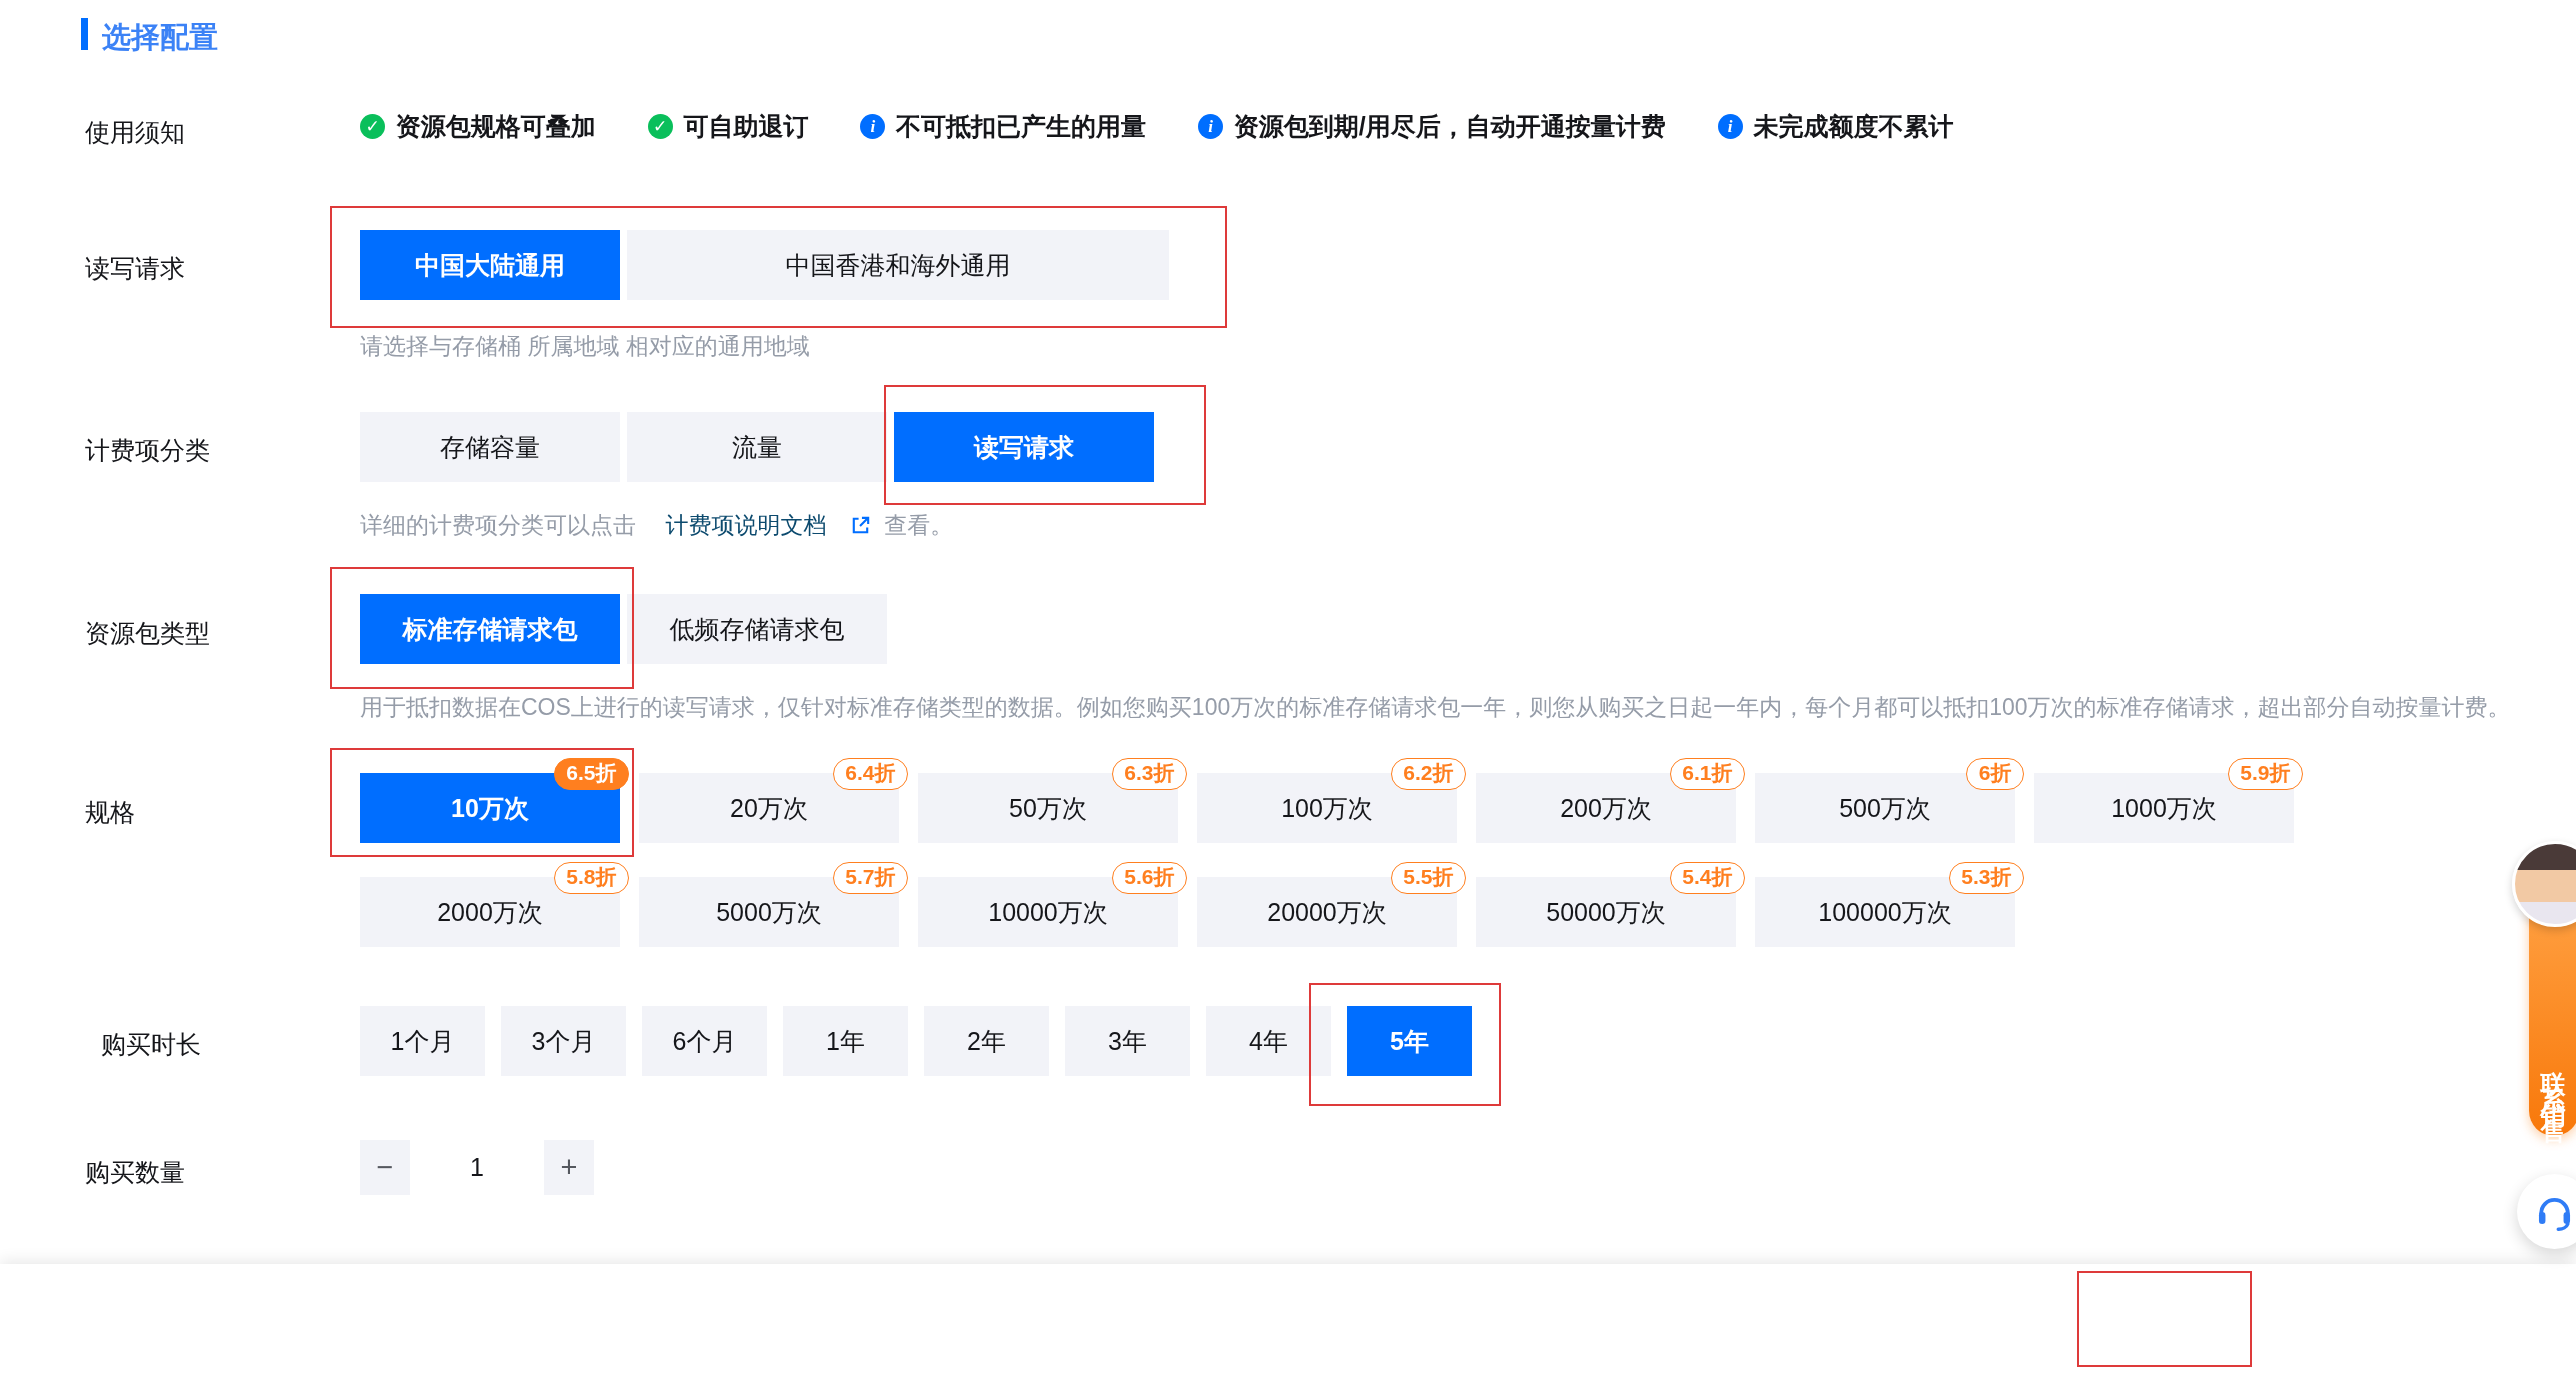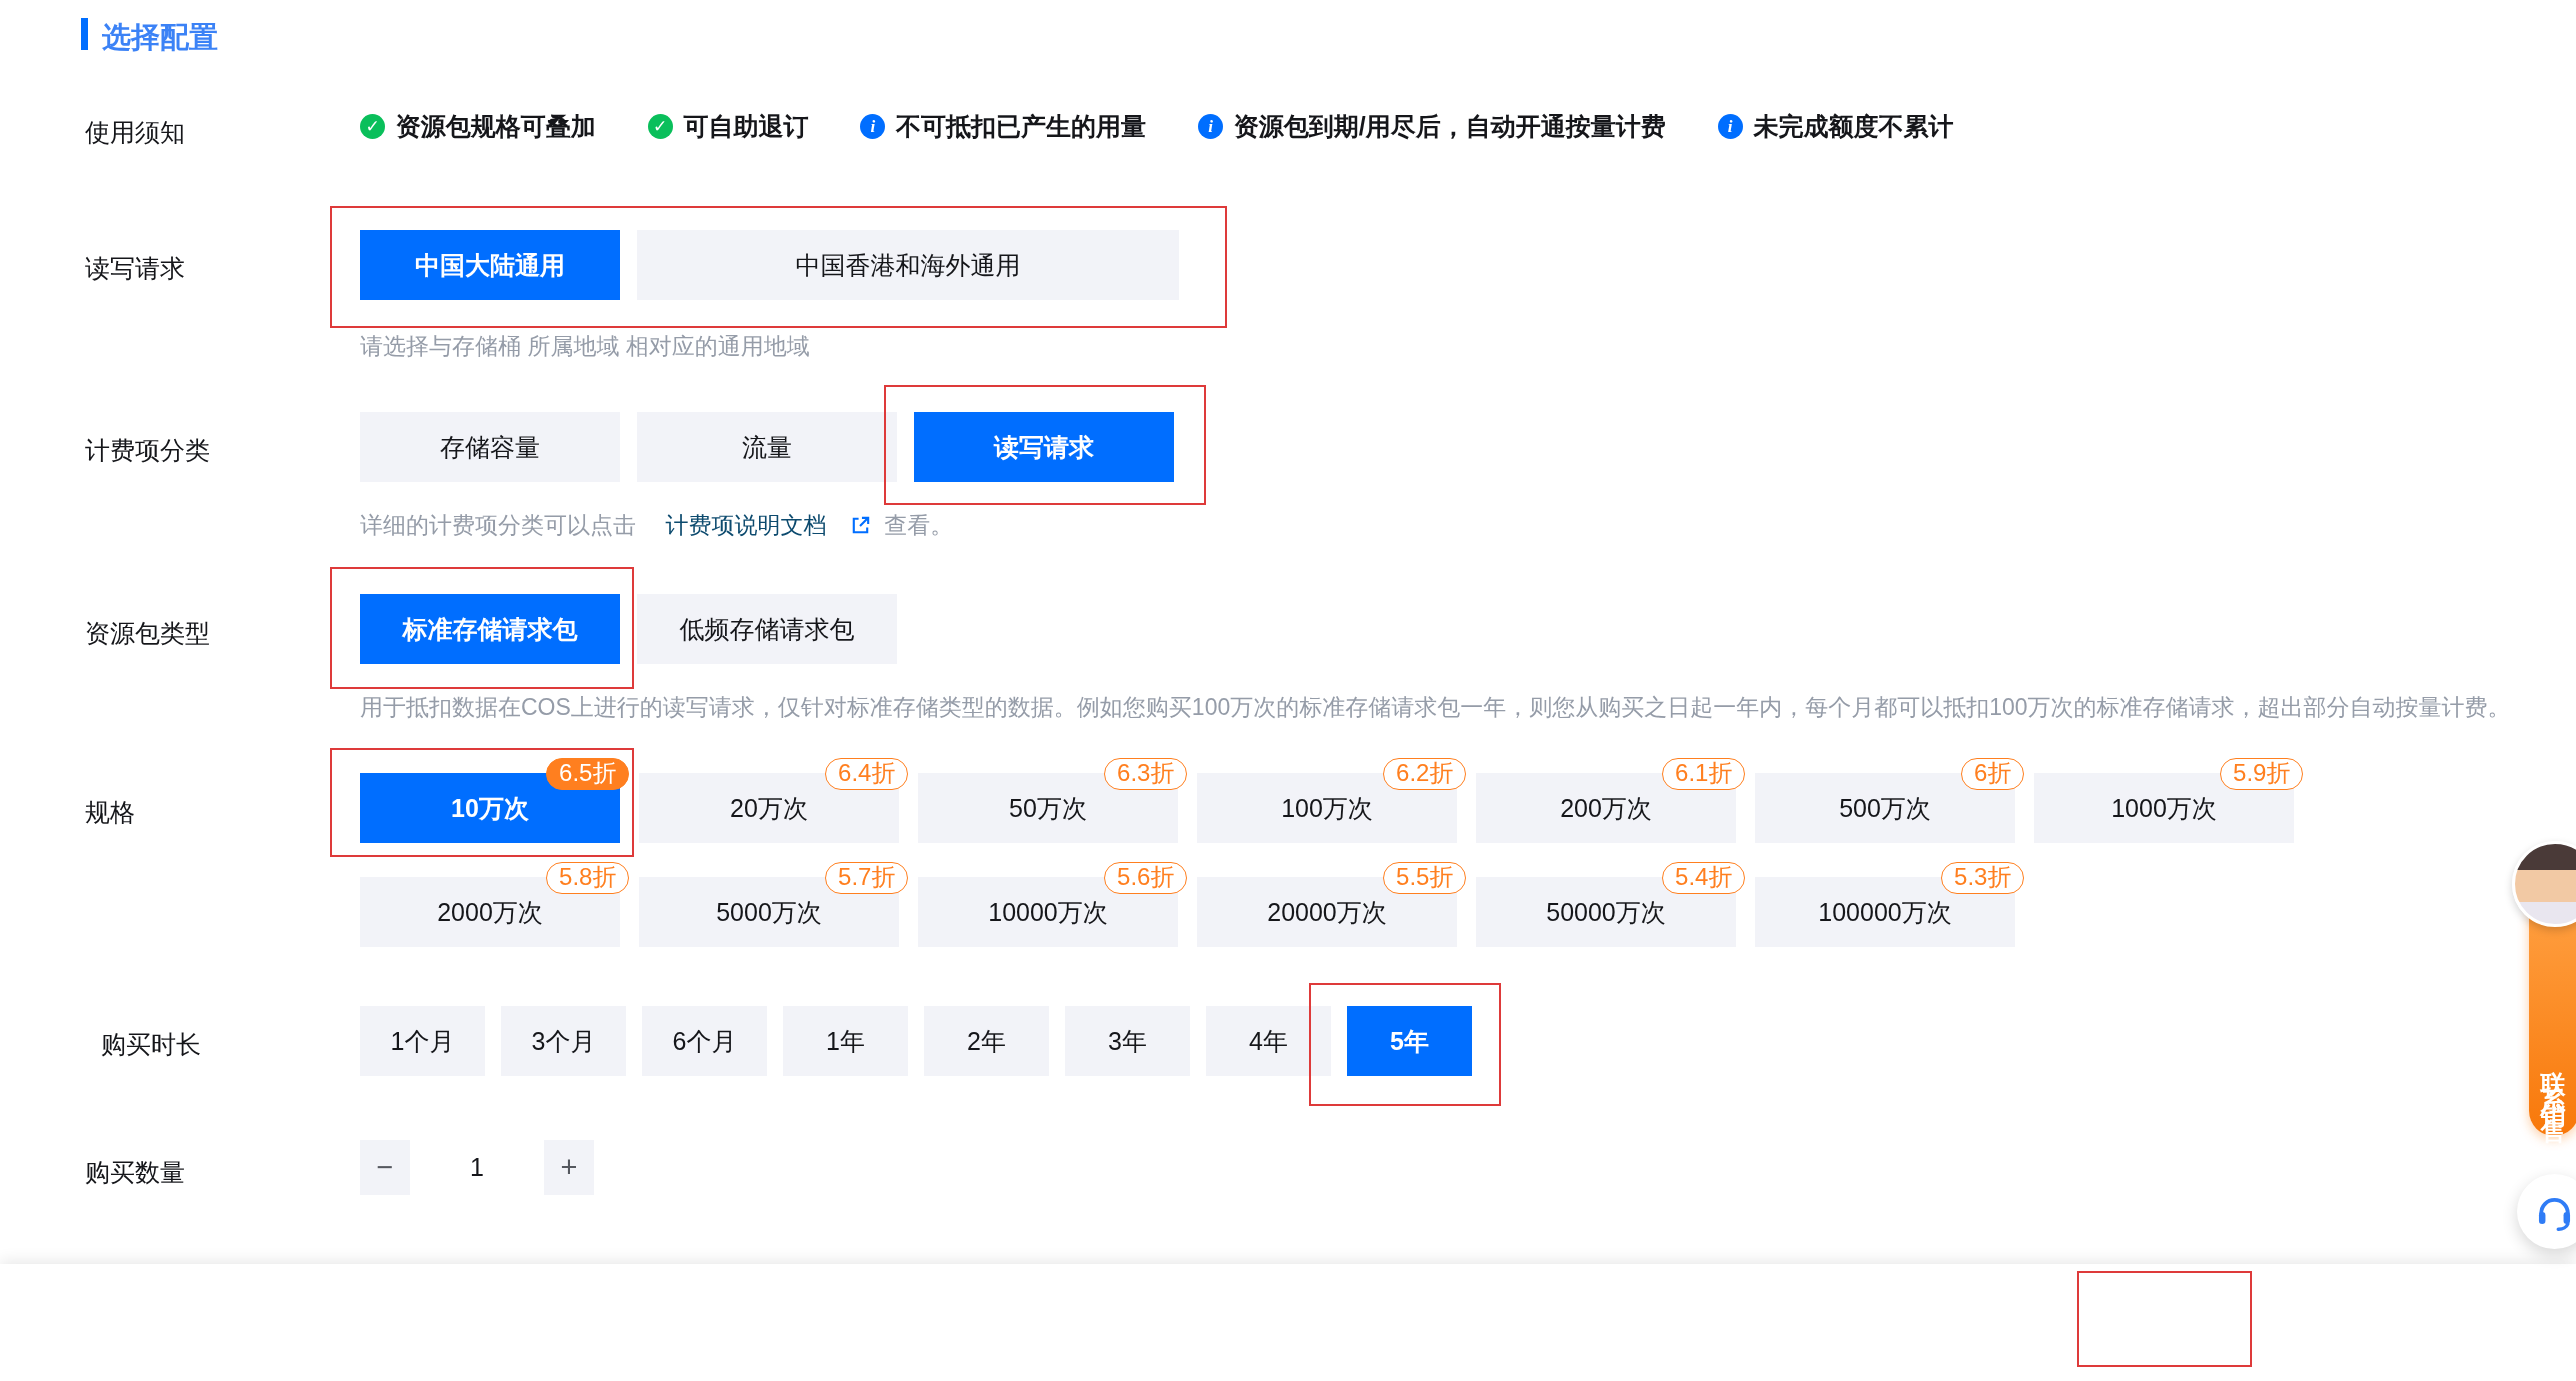--- a/index.html
+++ b/index.html
@@ -22,24 +22,24 @@
 
   
   .notice-row{position:absolute;left:360px;top:107px;height:39px;display:flex;gap:52px;align-items:center;}
   .notice-item{display:flex;align-items:center;gap:10.7px;font-size:25px;font-weight:bold;color:#15161a;white-space:nowrap;}
   .icon-circle{width:25px;height:25px;border-radius:50%;color:#fff;font-size:17px;font-weight:bold;display:flex;align-items:center;justify-content:center;flex:none;}
   .icon-check{background:#0abf5b;}
   .icon-info{background:#006eff;font-family:"Liberation Serif",serif;font-style:italic;}
 
   
   .btn-row{position:absolute;left:360px;display:flex;align-items:center;}
-  .gap15{gap:17px;}.gap18{gap:16px;}.gap21{gap:19px;}
-
-  
-  .badge{position:absolute;top:-15px;right:-9px;height:32px;line-height:28px;padding:0 11.6px;border:1.8px solid #ff7f1f;border-radius:17px;background:#fff;color:#ff7f1f;font-size:24px;font-weight:normal;white-space:nowrap;z-index:2;}
+  .gap15{gap:7px;}.gap18{gap:16px;}.gap21{gap:19px;}
+
+  
+  .badge{position:absolute;top:-15px;right:-9px;height:32px;line-height:28px;padding:0 11.6px;border:1.8px solid #ff7f1f;border-radius:17px;background:#fff;color:#ff7f1f;font-size:21px;font-weight:bold;white-space:nowrap;z-index:2;}
   .badge.solid{background:#ff7f1f;color:#fff;}
 
   
   .anno{position:absolute;border:2.7px solid #de3a3a;pointer-events:none;z-index:6;}
 
   
   .stepper{position:absolute;left:360px;top:1140px;display:flex;height:55px;}
   .step-btn{width:50px;height:55px;background:#f2f3f8;font-size:29px;color:#55585f;display:flex;align-items:center;justify-content:center;cursor:pointer;}
   .step-value{width:134px;height:55px;display:flex;align-items:center;justify-content:center;font-size:25px;background:#fff;color:#15161a;}
 

